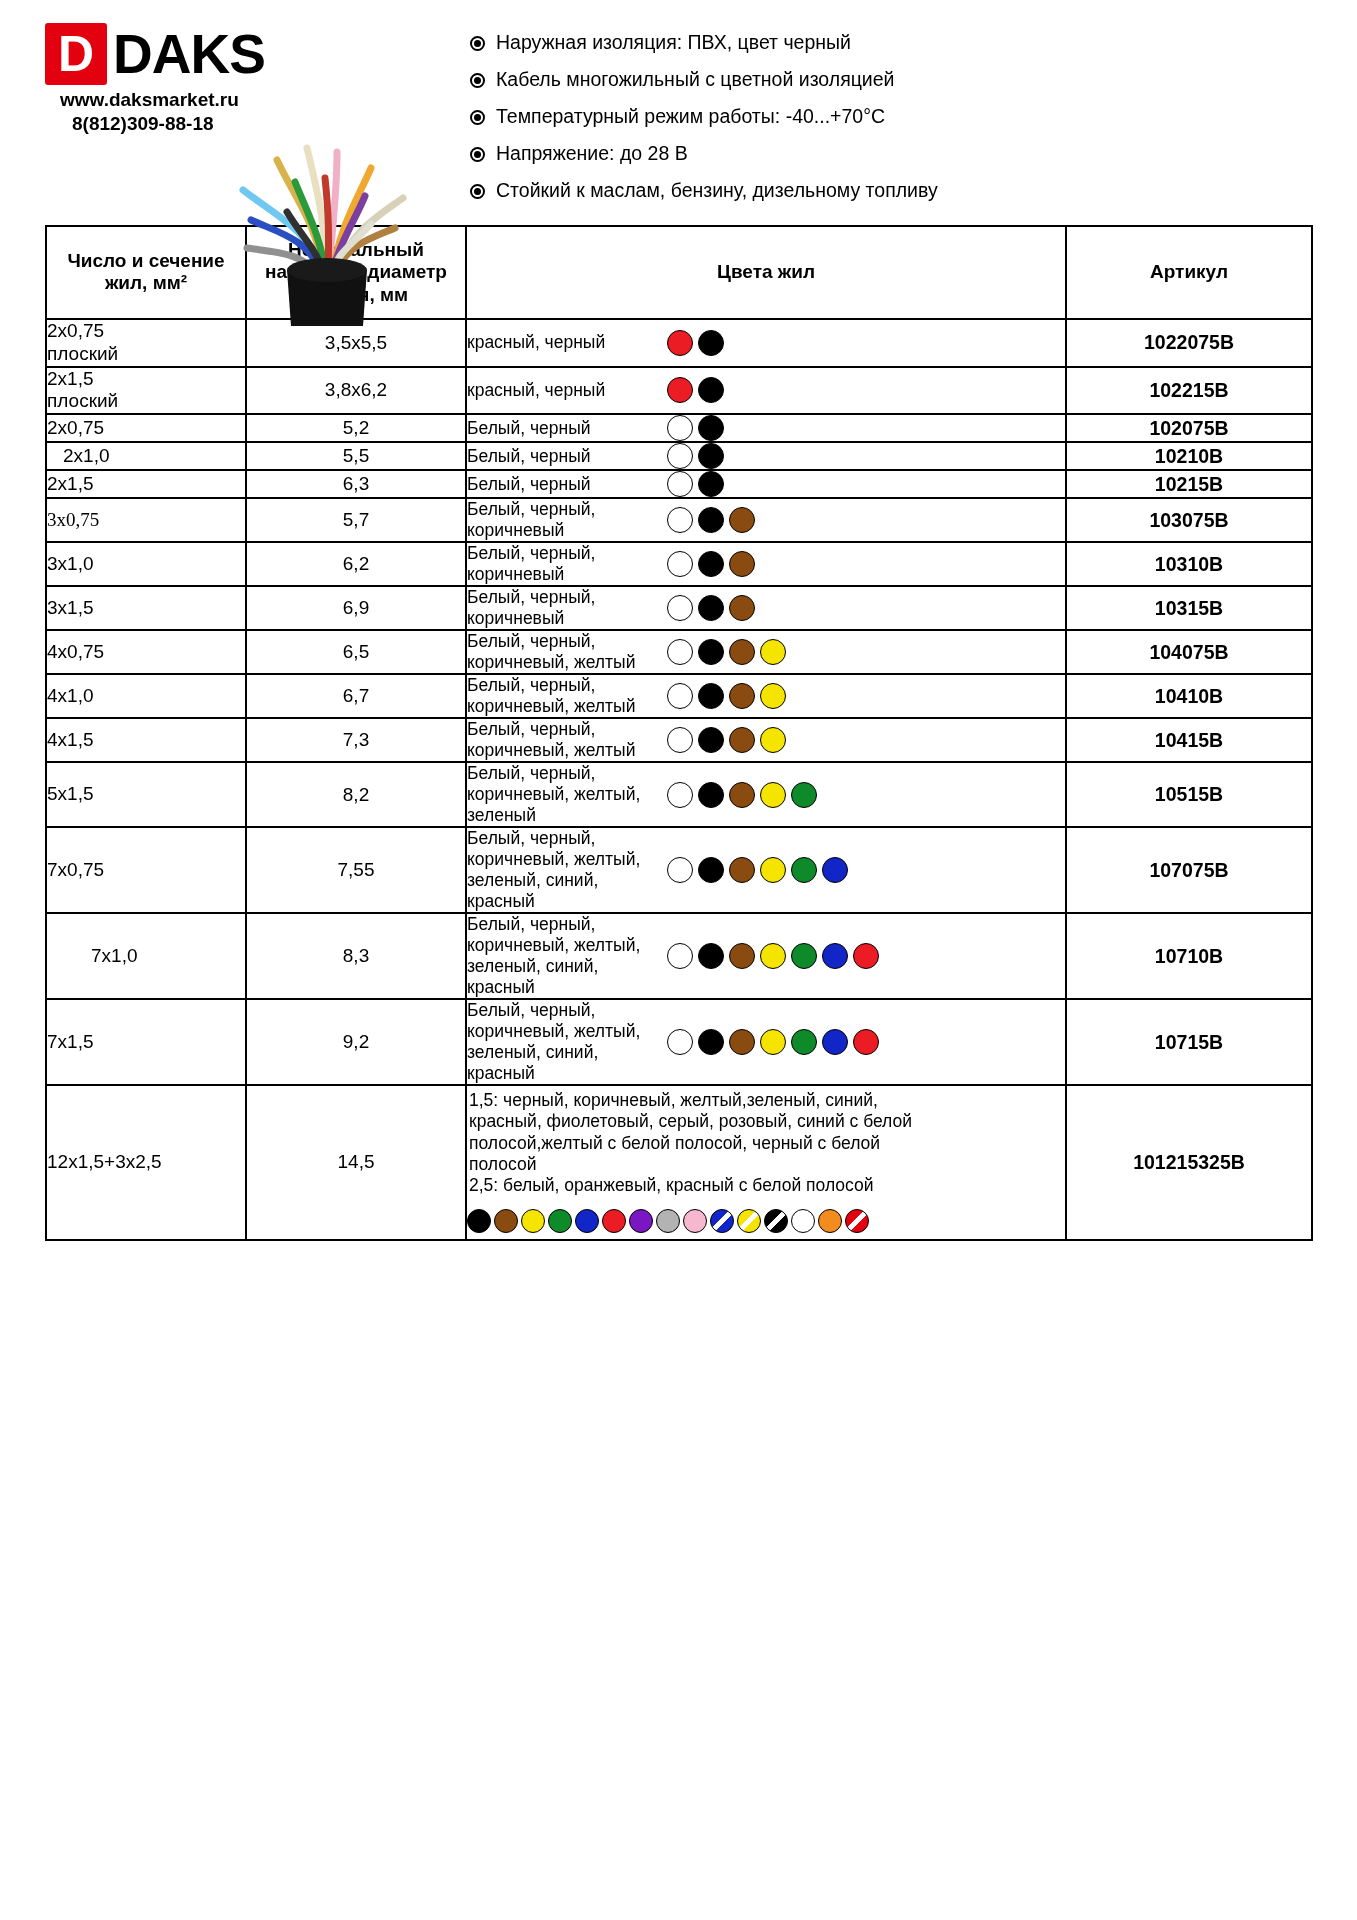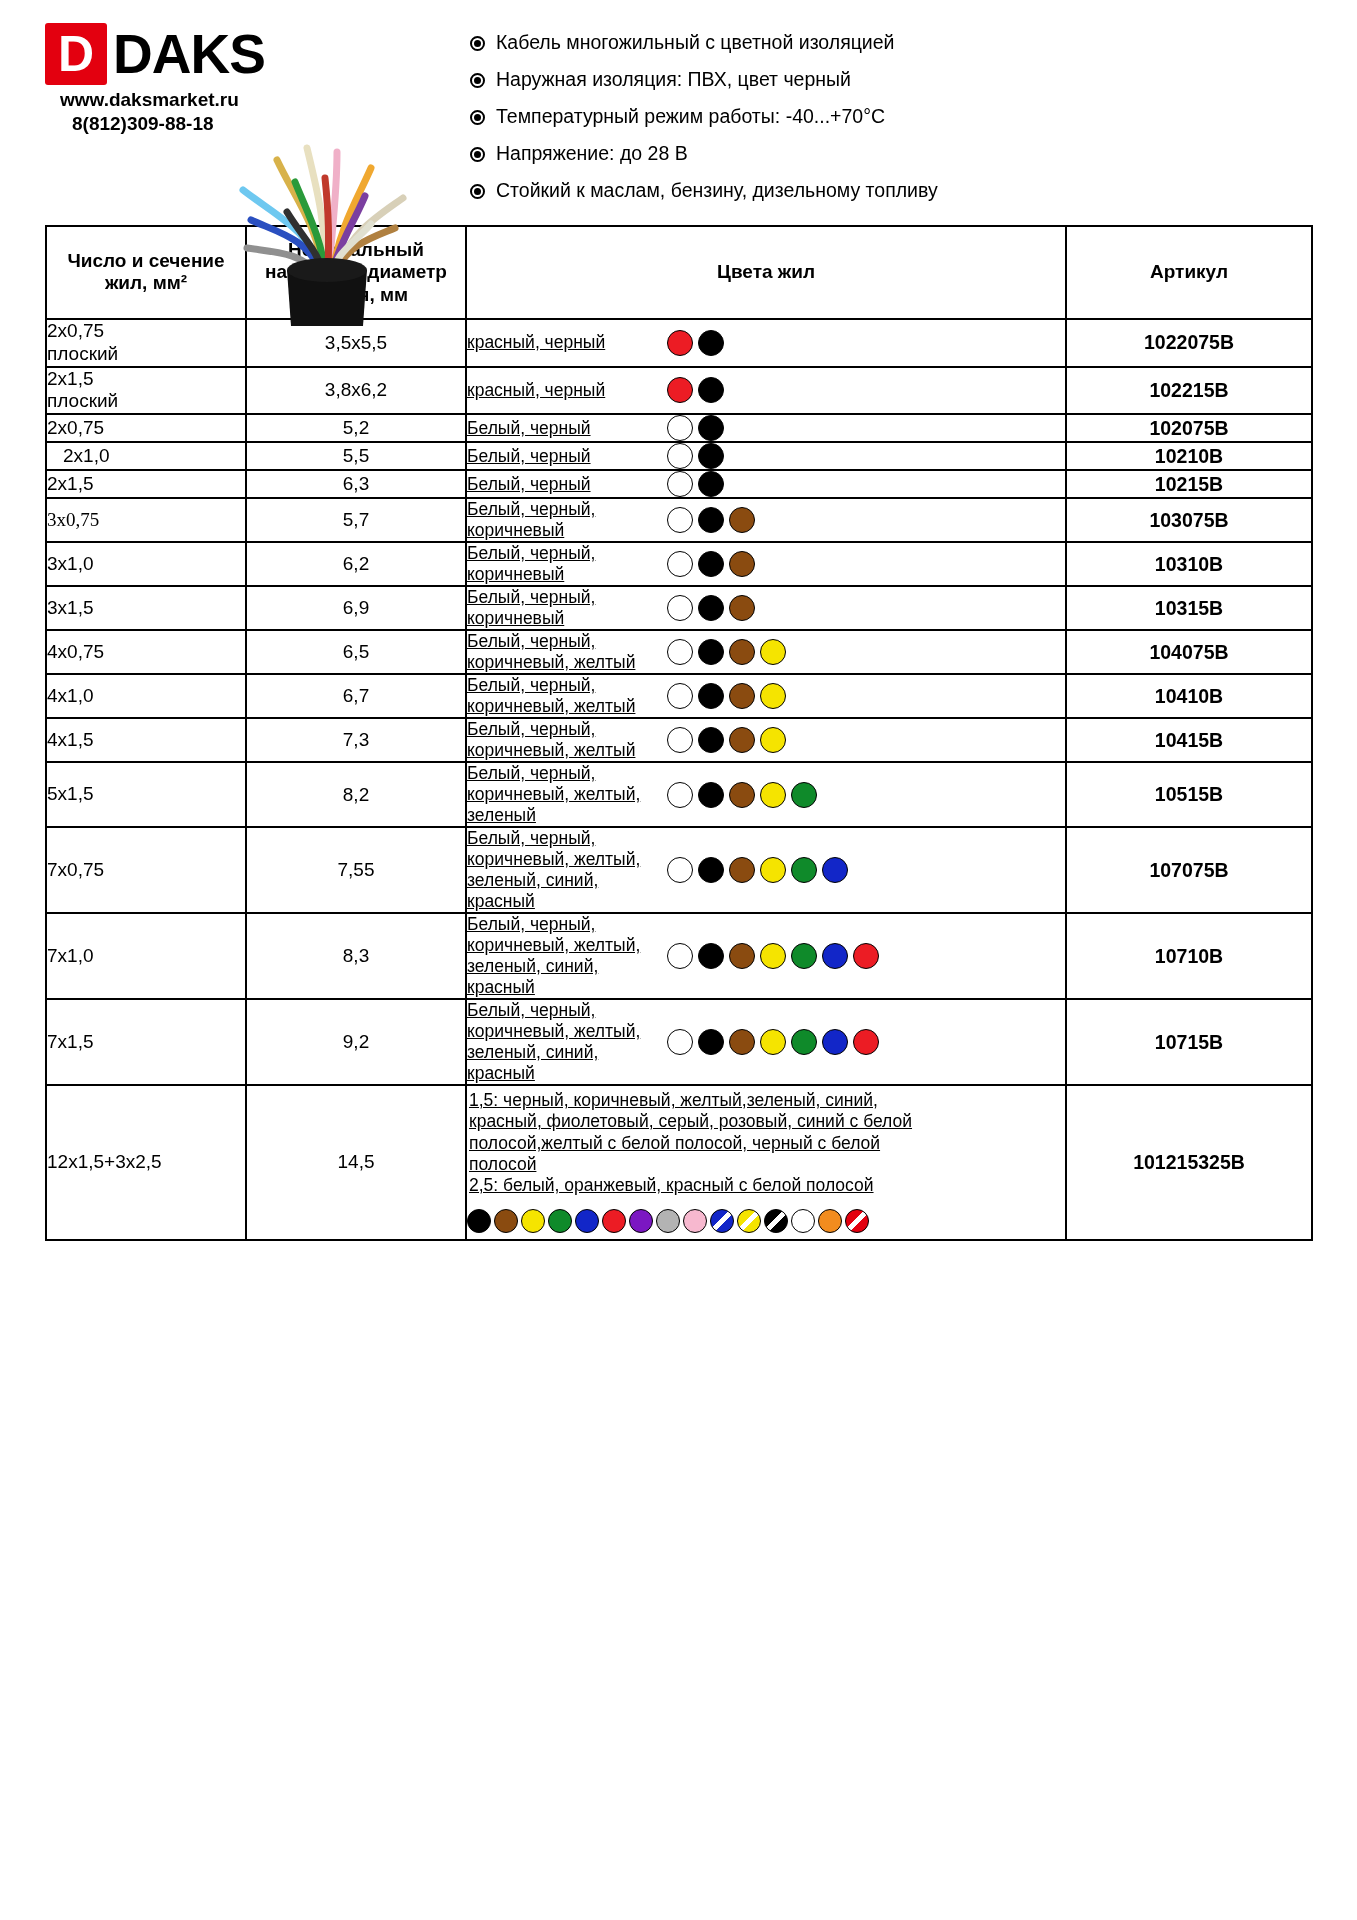--- a/index.html
+++ b/index.html
@@ -143,21 +143,20 @@
   td.c2 {
     text-align: center;
     font-size: 19px;
     padding: 6px 2px;
   }
   td.c3 {
     font-size: 17.5px;
     padding: 5px 6px;
     vertical-align: middle;
     line-height: 1.2;
-    text-decoration: underline;
   }
   td.c4 {
     text-align: center;
     font-size: 19.5px;
     font-weight: bold;
     padding: 6px 2px;
   }
   .c3-inner {
     display: flex;
     align-items: center;
@@ -242,25 +241,25 @@
         </g>
 
         <path d="M62 150 L 142 150 L 138 206 L 66 206 Z" fill="#111111"></path>
         <ellipse cx="102" cy="150" rx="40" ry="12" fill="#1a1a1a"></ellipse>
       </svg>
     </div>
 
     <div class="features">
       <div class="feature">
         <span class="bullet"></span>
-        <span>Кабель многожильный с цветной изоляцией</span>
+        <span>Наружная изоляция: ПВХ, цвет черный</span>
       </div>
       <div class="feature">
         <span class="bullet"></span>
-        <span>Наружная изоляция: ПВХ, цвет черный</span>
+        <span>Кабель многожильный с цветной изоляцией</span>
       </div>
       <div class="feature">
         <span class="bullet"></span>
         <span>Температурный режим работы: -40...+70°C</span>
       </div>
       <div class="feature">
         <span class="bullet"></span>
         <span>Напряжение: до 28 В</span>
       </div>
       <div class="feature">
@@ -492,21 +491,21 @@
                   <span class="dot" style="background: rgb(138, 75, 16);"></span>
                   <span class="dot" style="background: rgb(245, 228, 0);"></span>
                   <span class="dot" style="background: rgb(15, 138, 42);"></span>
                   <span class="dot" style="background: rgb(18, 38, 200);"></span>
                 </div>
               </div>
             </td>
             <td class="c4">107075B</td>
           </tr>
           <tr>
-            <td class="c1" style="white-space: pre-line;">7x1,0</td>
+            <td class="c1" style="white-space: pre-line; padding-left: 44px;">7x1,0</td>
             <td class="c2">8,3</td>
             <td class="c3">
               <div class="c3-inner">
                 <div class="c3-text">Белый, черный,
 коричневый, желтый,
 зеленый, синий,
 красный</div>
                 <div class="dots">
                   <span class="dot" style="background: rgb(255, 255, 255);"></span>
                   <span class="dot" style="background: rgb(0, 0, 0);"></span>

